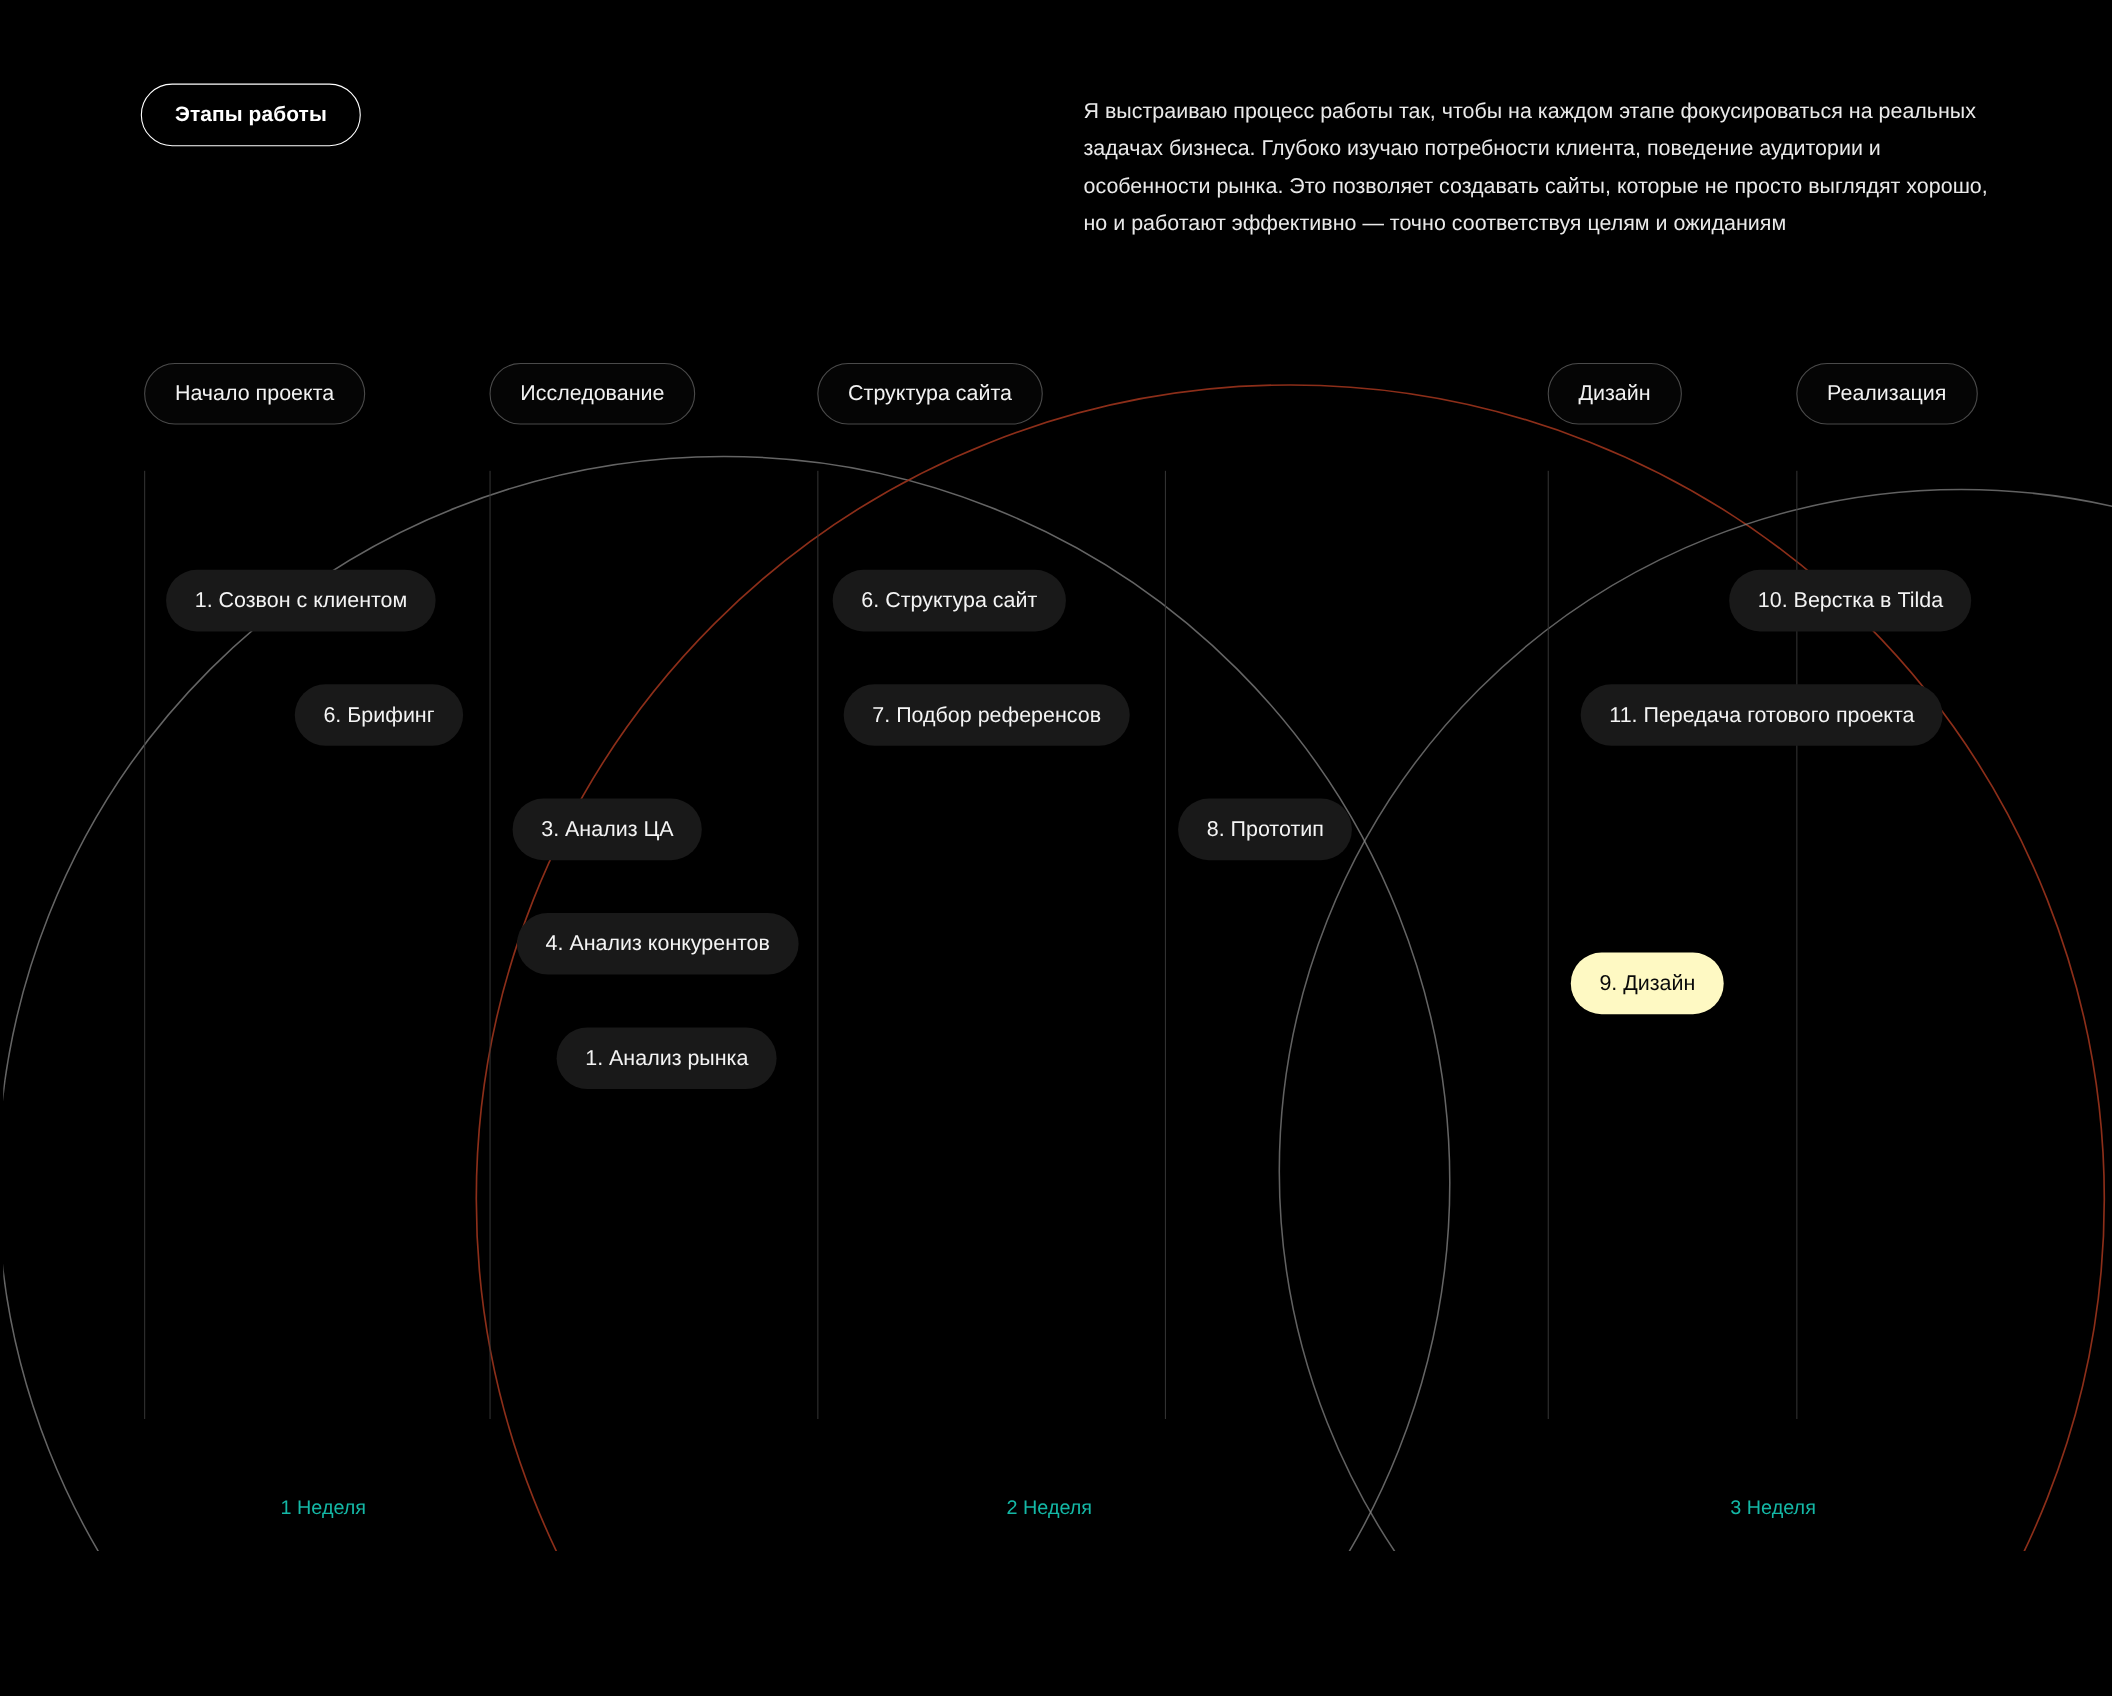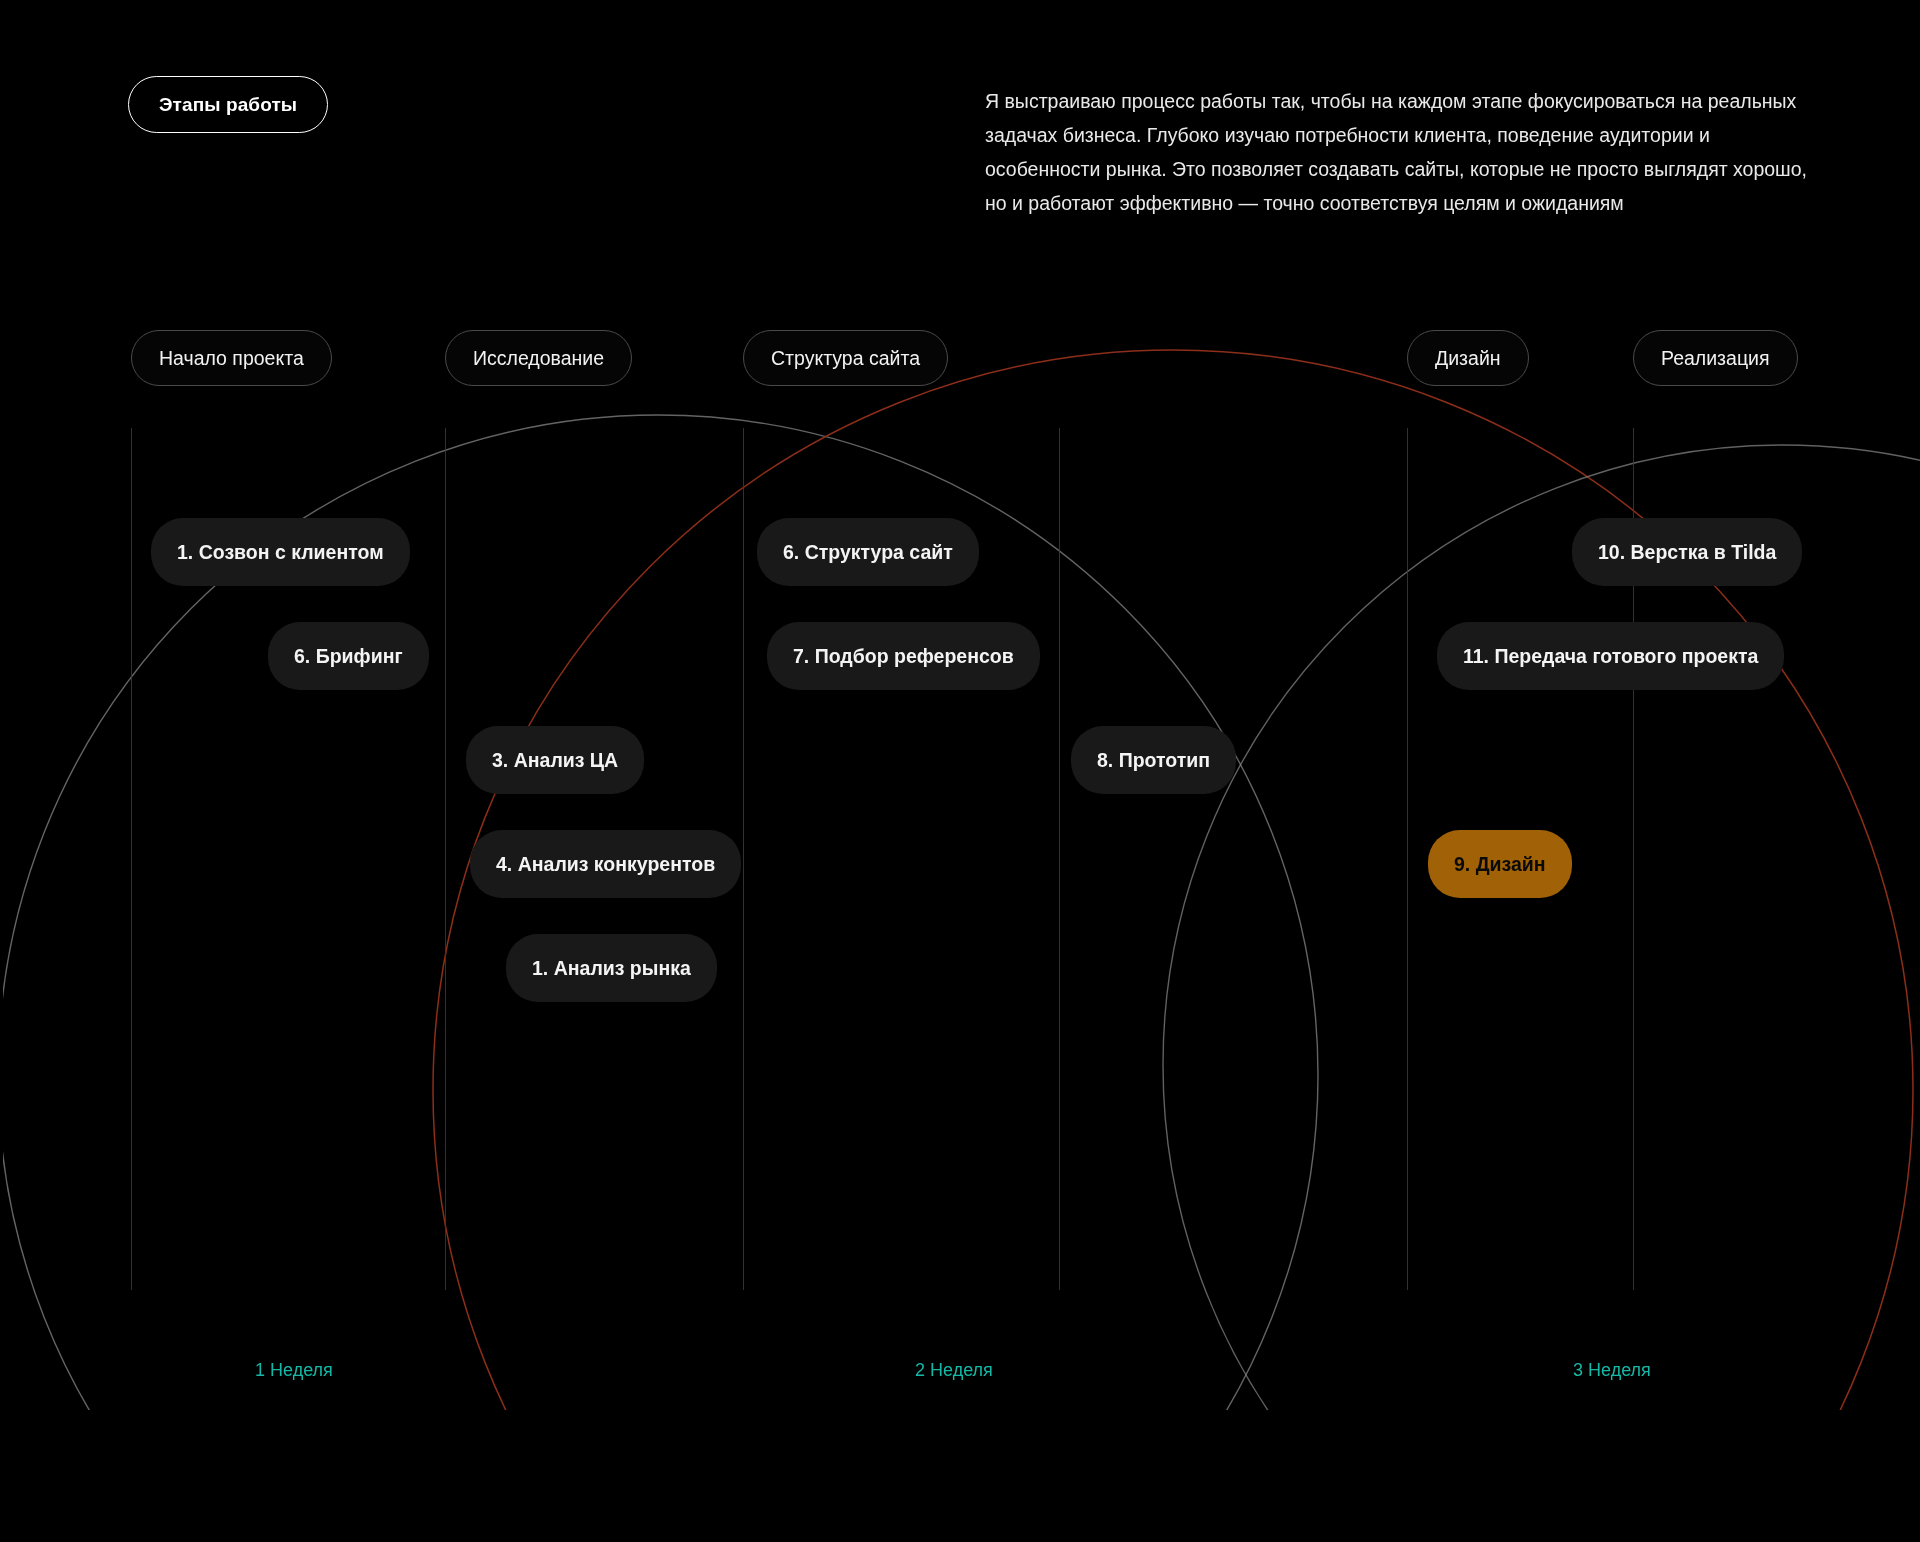--- a/index.html
+++ b/index.html
@@ -42,28 +42,28 @@
     position:absolute; top:0; height:56px;
     display:flex; align-items:center; justify-content:center;
     padding:0 27px;
     border:1px solid #4a4a4a; border-radius:32px;
     background:#050505;
     color:#f2f2f2; font-size:19.5px; font-weight:400; white-space:nowrap;
   }
 
   
   .chip{
-    position:absolute; height:68px;
+    position:absolute; height:56px;
     display:flex; align-items:center; justify-content:center;
     padding:0 26px;
     border-radius:32px;
     background:#191919;
-    color:#f4f4f4; font-size:19.5px; font-weight:700; white-space:nowrap;
+    color:#f4f4f4; font-size:19.5px; font-weight:400; white-space:nowrap;
   }
-  .chip.active{ background:#a16207; color:#0a0a0a; }
+  .chip.active{ background:#fef9c3; color:#0a0a0a;margin-top:36px; }
 
   
   .week{
     position:absolute; top:1360px;
     color:#14b8a6; font-size:18px; font-weight:400; white-space:nowrap;
   }
 </style>
 </head>
 <body>
 

